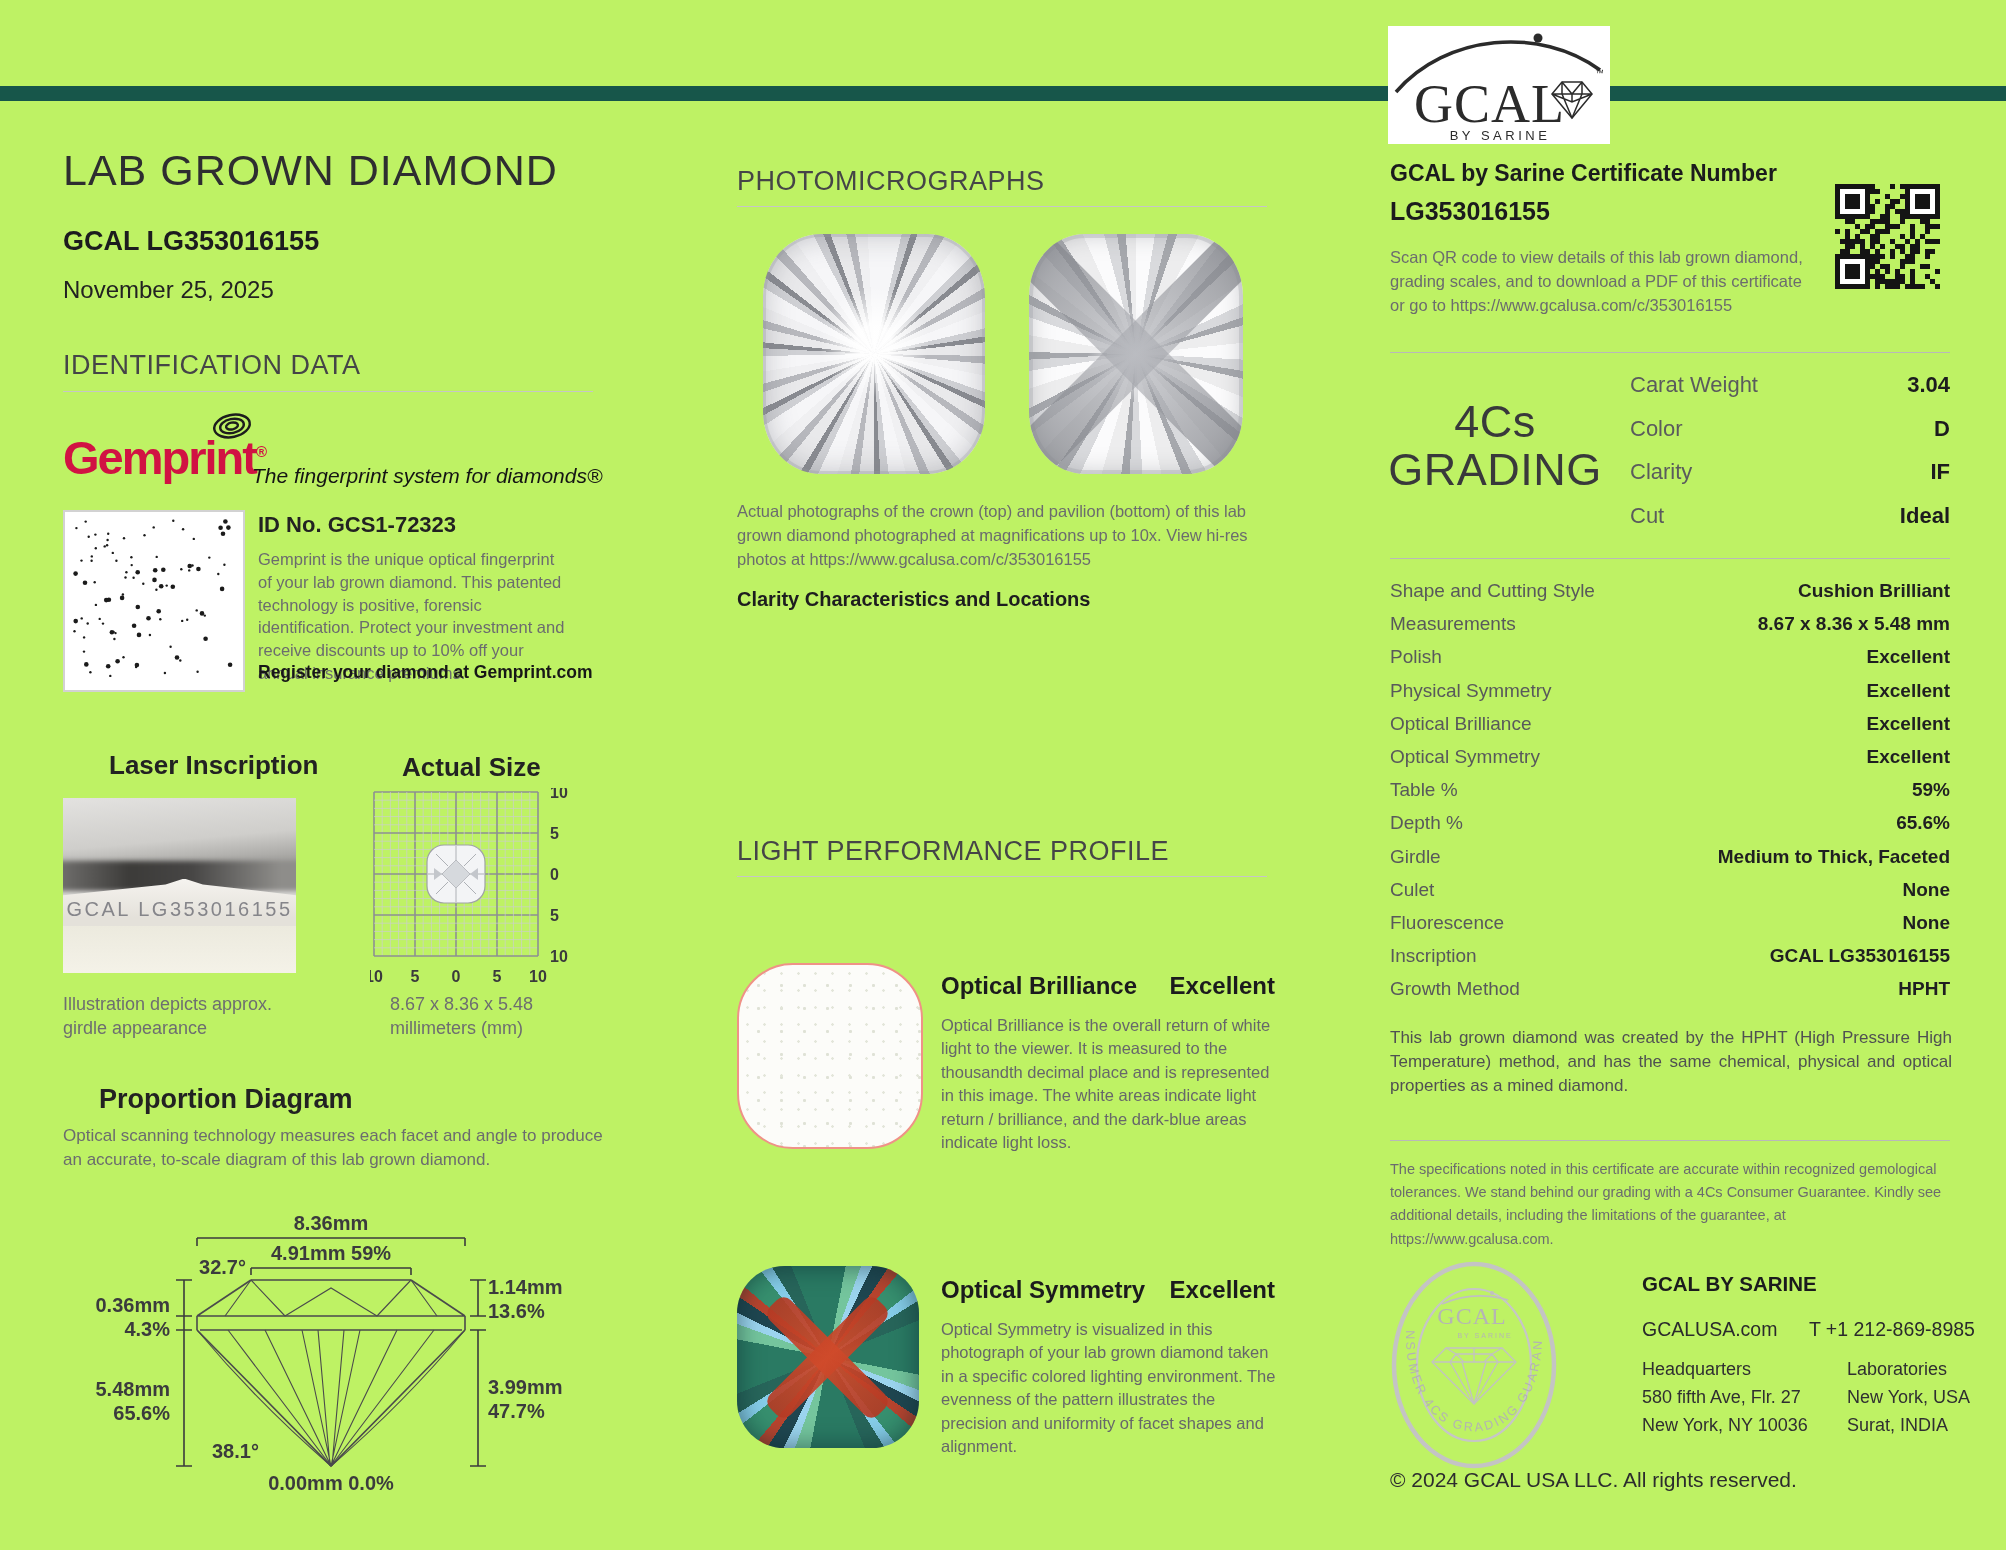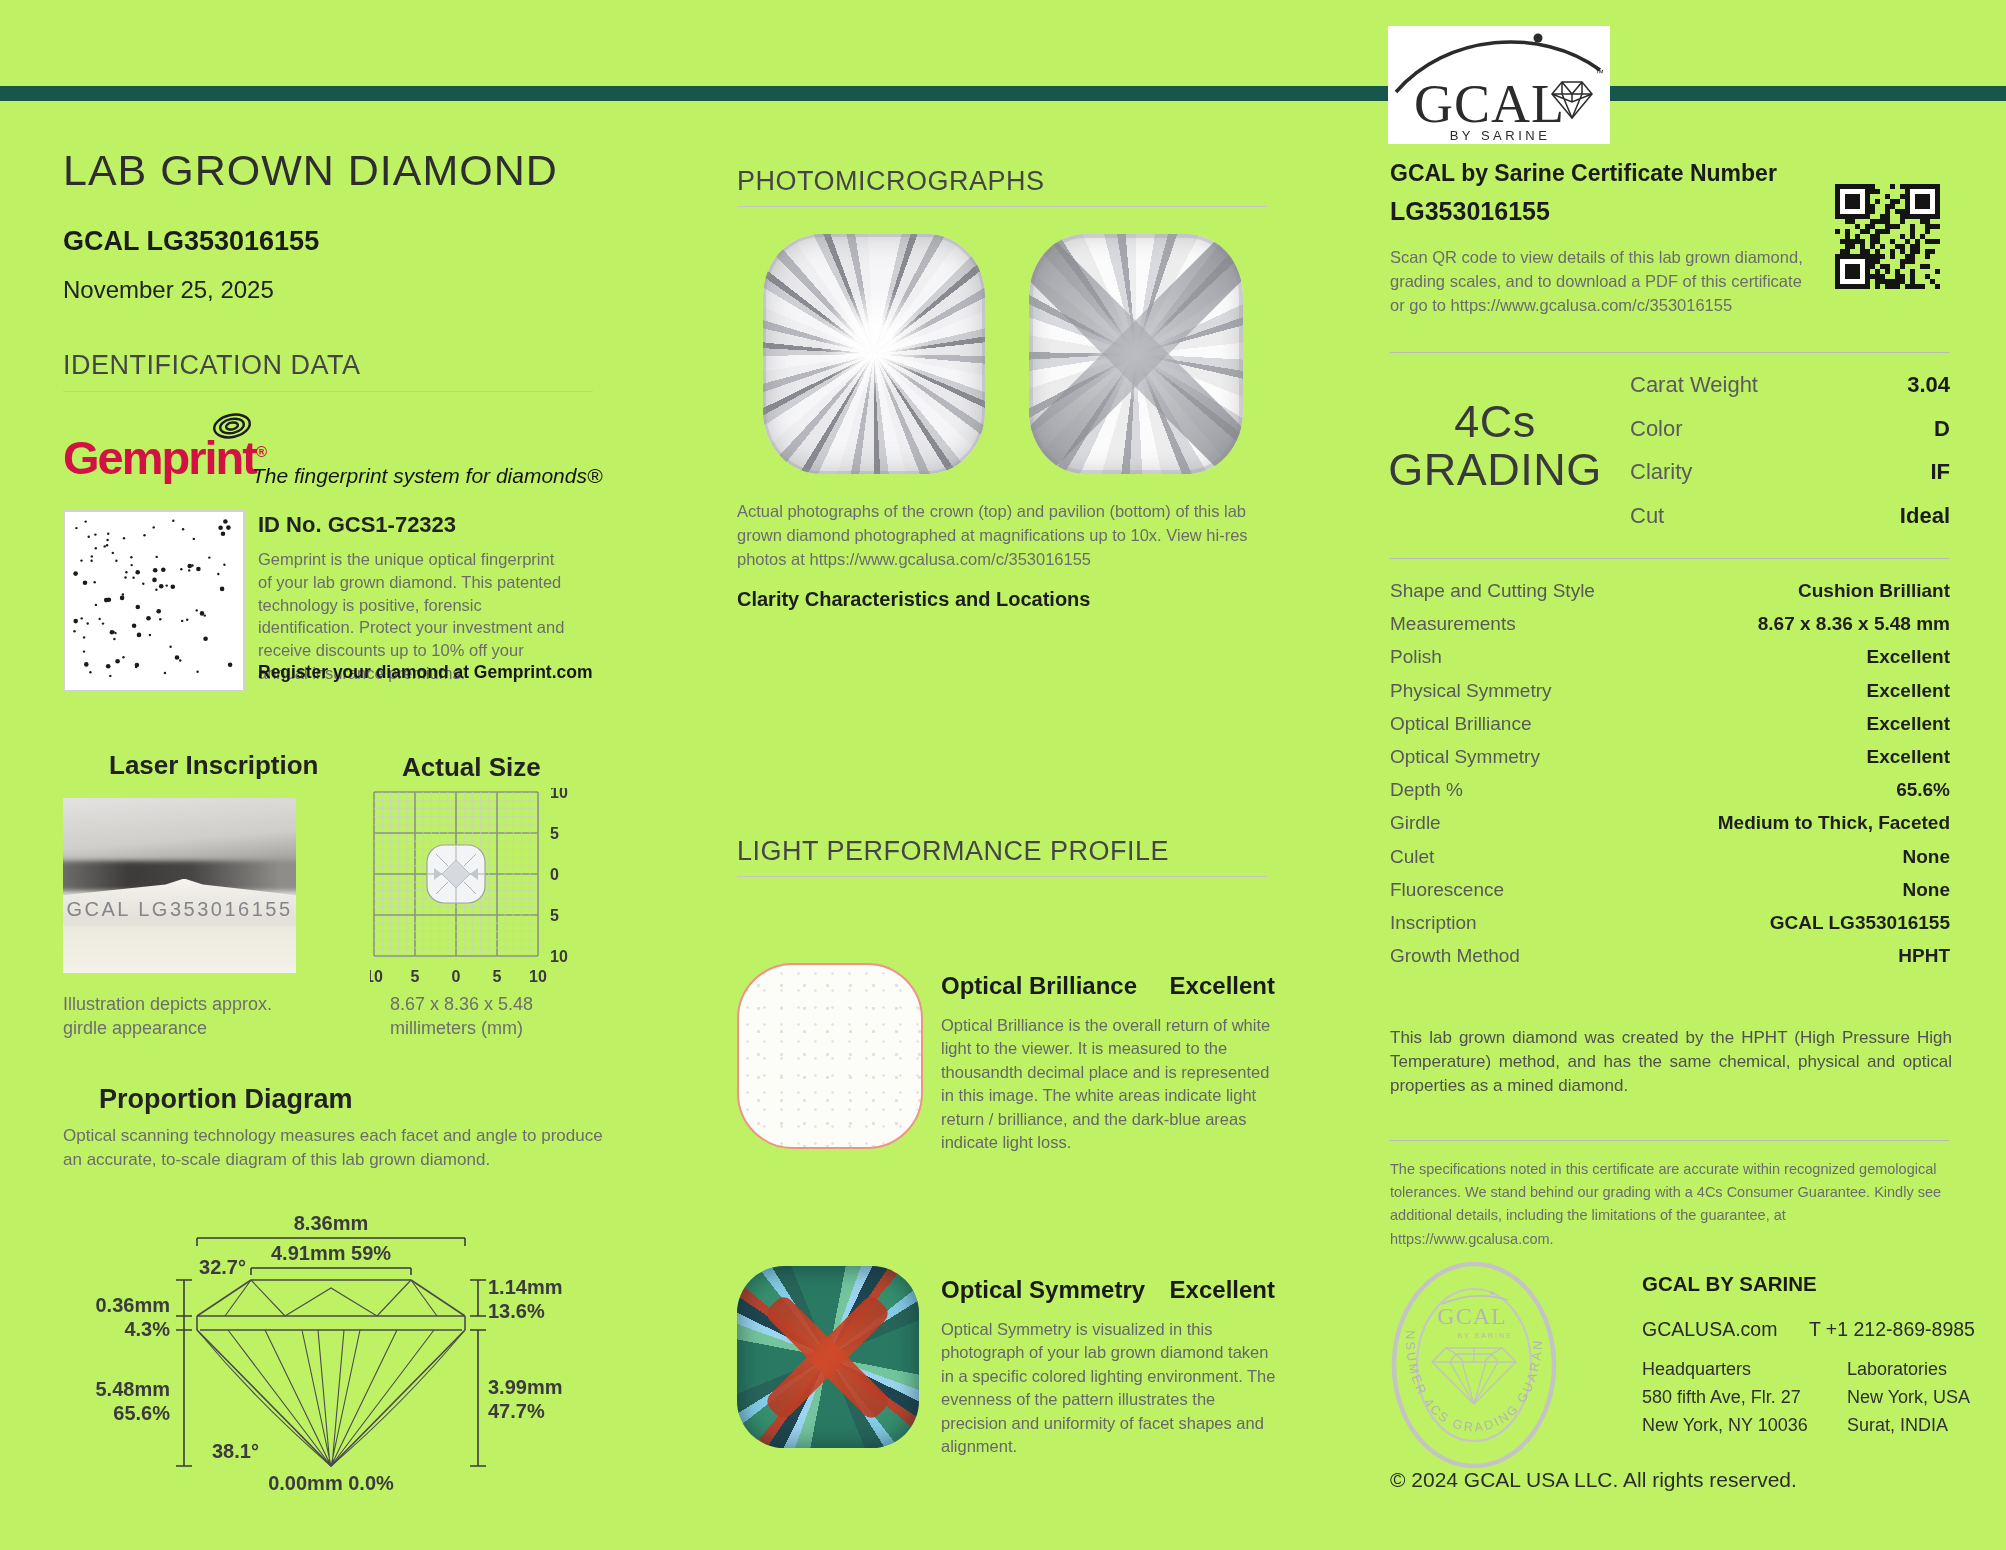--- a/index.html
+++ b/index.html
@@ -597,20 +597,24 @@
       </div>
     <div class="d-row">
         <span class="d-label">Optical Brilliance</span>
         <span class="d-val">Excellent</span>
       </div>
     <div class="d-row">
         <span class="d-label">Optical Symmetry</span>
         <span class="d-val">Excellent</span>
       </div>
     <div class="d-row">
+        <span class="d-label">Table %</span>
+        <span class="d-val">59%</span>
+      </div>
+    <div class="d-row">
         <span class="d-label">Depth %</span>
         <span class="d-val">65.6%</span>
       </div>
     <div class="d-row">
         <span class="d-label">Girdle</span>
         <span class="d-val">Medium to Thick, Faceted</span>
       </div>
     <div class="d-row">
         <span class="d-label">Culet</span>
         <span class="d-val">None</span>

